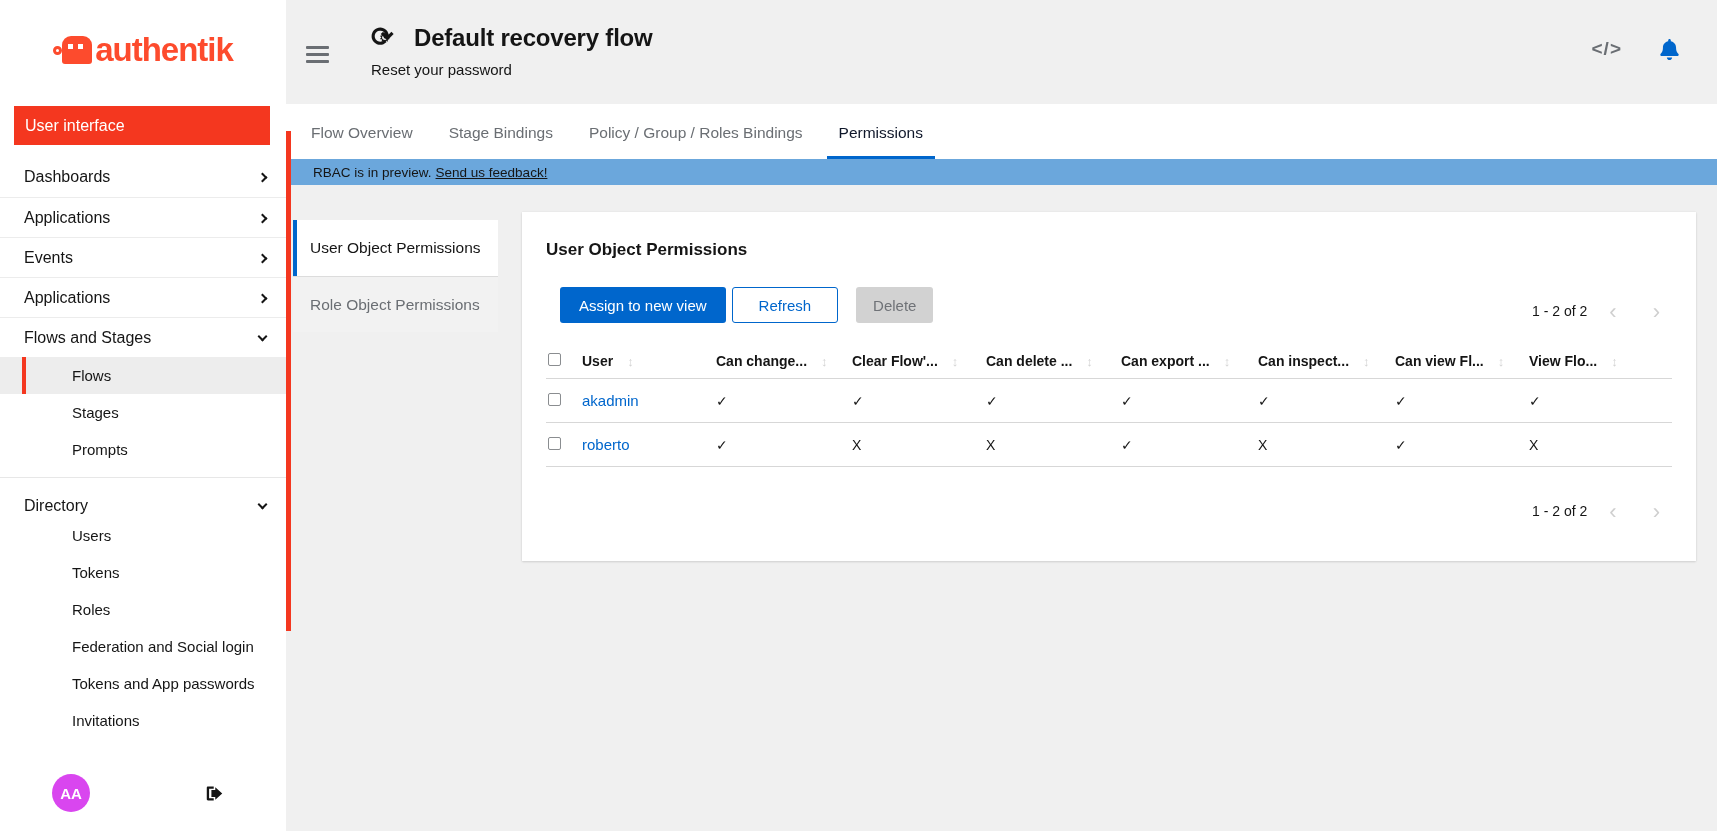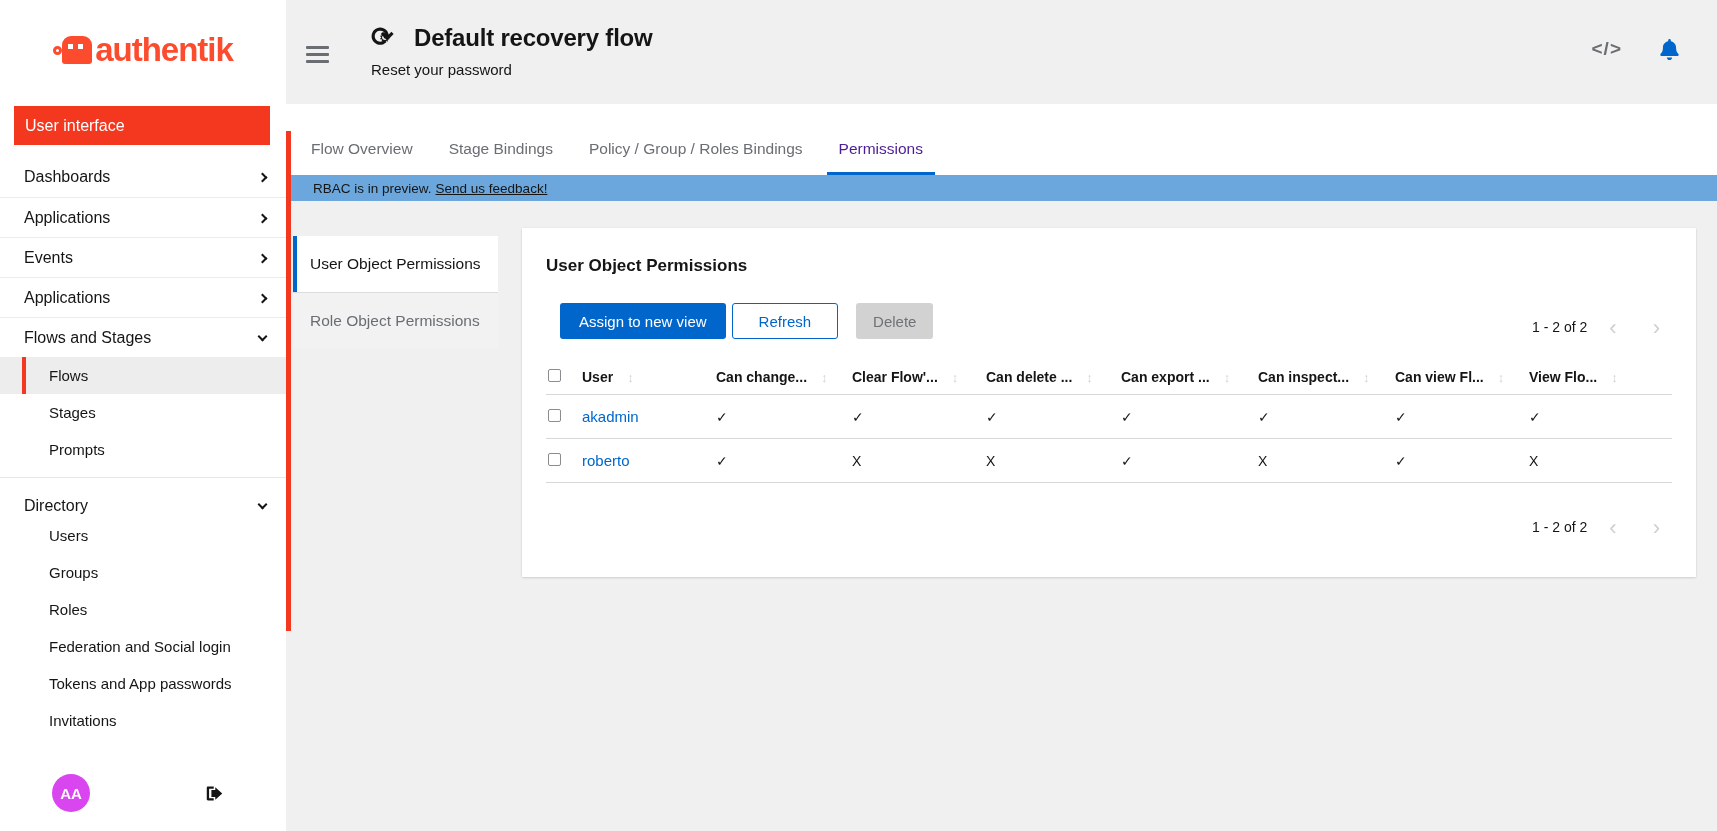--- a/index.html
+++ b/index.html
@@ -14,21 +14,21 @@
   .logo-icon { position:relative; width:40px; height:32px; }
   .logo-ring { position:absolute; left:0; top:12px; width:9px; height:9px; border:3px solid #fd4b2d; border-radius:50%; }
   .logo-ghost { position:absolute; left:9px; top:2px; width:30px; height:28px; background:#fd4b2d; border-radius:9px 9px 3px 3px; }
   .logo-ghost:before { content:""; position:absolute; left:6px; top:8px; width:5px; height:5px; background:#fff; }
   .logo-ghost:after { content:""; position:absolute; left:16px; top:8px; width:5px; height:5px; background:#fff; }
   .logo-text { color:#fd4b2d; font-size:33px; font-weight:700; letter-spacing:-1px; }
   .ui-block { margin:6px 16px 12px 14px; height:39px; background:#f4371f; color:#fff; font-size:16px; display:flex; align-items:center; padding-left:11px; cursor:pointer; }
   .snav { flex:1; display:flex; flex-direction:column; overflow:hidden; }
   .snav-item { height:40px; display:flex; align-items:center; justify-content:space-between; padding:0 20px 0 24px; font-size:16px; color:#151515; border-top:1px solid #ececec; cursor:pointer; }
   .snav-item:first-child { border-top:none; }
-  .snav-sub { height:37px; display:flex; align-items:center; padding-left:49px; font-size:15px; color:#151515; cursor:pointer; position:relative; }
+  .snav-sub { height:37px; display:flex; align-items:center; padding-left:72px; font-size:15px; color:#151515; cursor:pointer; position:relative; }
   .snav-sub.active { background:#ededed; }
   .snav-sub.active:before { content:""; position:absolute; left:22px; top:0; width:4px; height:100%; background:#f4371f; }
   .sep { border-top:1px solid #e7e7e7; margin-top:9px; padding-top:16px; }
   .chev { display:inline-block; width:7px; height:7px; border-right:2px solid #151515; border-bottom:2px solid #151515; transform:rotate(-45deg); margin-top:1px; }
   .chev.down { transform:rotate(45deg); margin-top:-3px; }
   .sidebar-footer { margin-top:auto; height:62px; display:flex; align-items:center; justify-content:space-between; padding:0 62px 14px 52px; }
   .avatar { width:38px; height:38px; border-radius:50%; background:#d946ef; color:#fff; font-size:15px; font-weight:700; display:flex; align-items:center; justify-content:center; cursor:pointer; }
   .logout { cursor:pointer; display:flex; }
 
   
@@ -40,23 +40,23 @@
   .title-row { display:flex; align-items:center; gap:15px; }
   .flow-icon { position:relative; width:28px; height:28px; }
   .flow-orbit { font-size:27px; line-height:26px; color:#151515; font-weight:700; }
   .flow-gear { position:absolute; left:8px; top:7px; font-size:13px; line-height:13px; color:#151515; }
   h1.page-title { font-size:24px; font-weight:600; letter-spacing:-.2px; }
   .subtitle { margin-top:9px; font-size:15px; color:#151515; }
   .top-icons { margin-left:auto; margin-top:14px; display:flex; align-items:center; gap:38px; padding-right:14px; }
   .code-icon { font-size:19px; font-weight:700; color:#6a6e73; cursor:pointer; letter-spacing:1px; }
   .bell { cursor:pointer; display:flex; }
 
-  .tabbar { height:71px; background:#fff; display:flex; align-items:flex-end; padding-left:13px; gap:0; }
+  .tabbar { height:55px; background:#fff; display:flex; align-items:flex-end; padding-left:13px; gap:0; }
   .tab { padding:0 12px 17px 12px; font-size:15.5px; color:#6a6e73; cursor:pointer; position:relative; margin-right:12px; }
-  .tab.active { color:#4c1d95; }
+  .tab.active { color:#0f172a; }
   .tab.active:after { content:""; position:absolute; left:0; bottom:0; width:100%; height:3px; background:#0066cc; }
 
   .banner { height:26px; background:#6ba7dc; display:flex; align-items:center; padding-left:27px; font-size:13.5px; color:#151515; gap:4px; }
   .banner a { color:#151515; text-decoration:underline; cursor:pointer; }
 
   .content { flex:1; background:#f0f0f0; display:flex; align-items:flex-start; padding:27px 21px 0 7px; }
   .subtabs { width:205px; min-width:205px; margin-top:8px; }
   .subtab { height:56px; display:flex; align-items:center; padding-left:17px; font-size:15.5px; color:#6a6e73; background:#f2f2f2; border-top:1px solid #dcdcdc; cursor:pointer; position:relative; }
   .subtab.active { background:#fff; color:#151515; border-top:none; }
   .subtab.active:before { content:""; position:absolute; left:0; top:0; width:4px; height:100%; background:#0066cc; }
@@ -135,21 +135,21 @@
         <span>Prompts</span>
       </div>
       <div class="snav-item sep">
         <span>Directory</span>
         <span class="chev down"></span>
       </div>
       <div class="snav-sub">
         <span>Users</span>
       </div>
       <div class="snav-sub">
-        <span>Groups</span>
+        <span>Tokens</span>
       </div>
       <div class="snav-sub">
         <span>Roles</span>
       </div>
       <div class="snav-sub">
         <span>Federation and Social login</span>
       </div>
       <div class="snav-sub">
         <span>Tokens and App passwords</span>
       </div>

